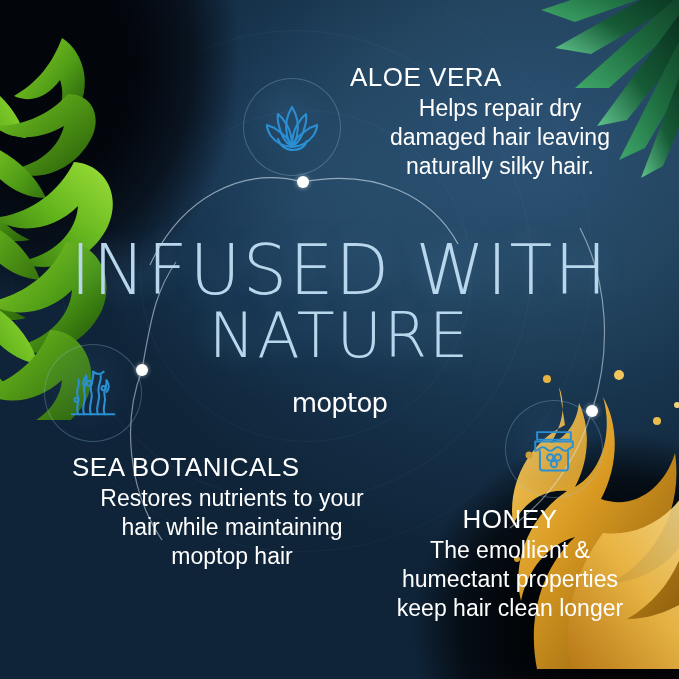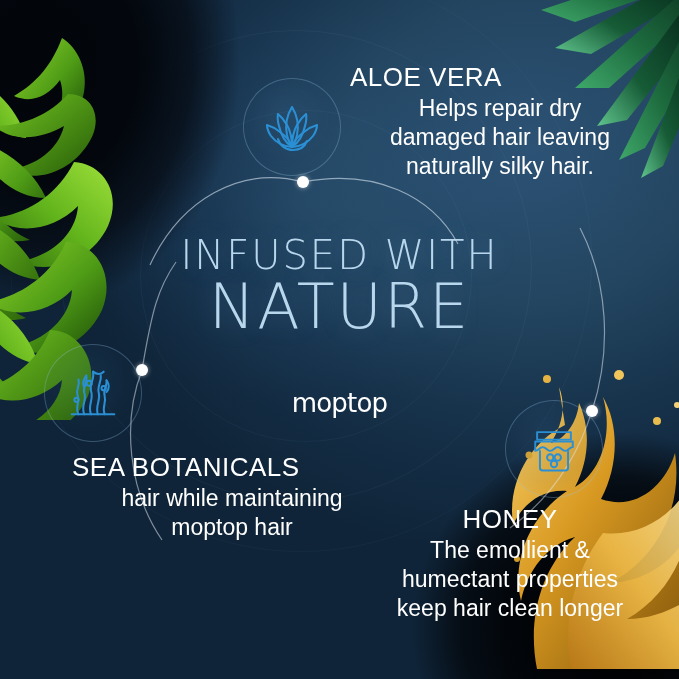--- a/index.html
+++ b/index.html
@@ -122,21 +122,21 @@
   .headline .hl-line {
     display: block;
     font-family: "DejaVu Sans", sans-serif;
     font-weight: 300;
     font-size: 62px;
     line-height: 0.99;
     letter-spacing: 2px;
     color: #b9d7ec;
     text-shadow: 0 0 26px rgba(120,180,225,0.30);
   }
-  .headline .hl-1 { font-size: 40px; }
+  .headline .hl-1 { font-size: 70px; }
   .headline .hl-2 { font-size: 62px; }
 
   .logo {
     position: absolute;
     left: 0; right: 0;
     top: 388px;
     text-align: center;
   }
   .logo span {
     font-family: "DejaVu Sans", sans-serif;
@@ -280,20 +280,21 @@
       <path d="M32 10 C36 13 40 13 43 10"></path>
       <path d="M25 14 C22 18 21 22 23 26"></path>
       <path d="M46 19 C49 23 49 28 46 31"></path>
       <circle cx="28" cy="22" r="2.6"></circle>
       <circle cx="43" cy="27" r="2.2"></circle>
       <circle cx="15" cy="39" r="2.2"></circle>
     </svg>
   </div>
   <div class="block blk-sea">
     <h3>SEA BOTANICALS</h3>
+    <p>Restores nutrients to your</p>
     <p>hair while maintaining</p>
     <p>moptop hair</p>
   </div>
 
   <div class="badge badge-honey">
     <svg width="60" height="60" viewBox="0 0 64 64" fill="none" stroke="#2b8fd4" stroke-width="2.1" stroke-linecap="round" stroke-linejoin="round">
       <path d="M14 14 L50 14 L50 22 L14 22 Z"></path>
       <path d="M12 24 L52 24 L52 30 C48 30 48 34 44 34 C40 34 40 30 36 30 C32 30 32 34 28 34 C24 34 24 30 20 30 C16 30 16 34 12 34 Z"></path>
       <path d="M17 34 L17 52 C17 54 18 55 20 55 L44 55 C46 55 47 54 47 52 L47 34"></path>
       <circle cx="28" cy="41" r="3.4"></circle>

